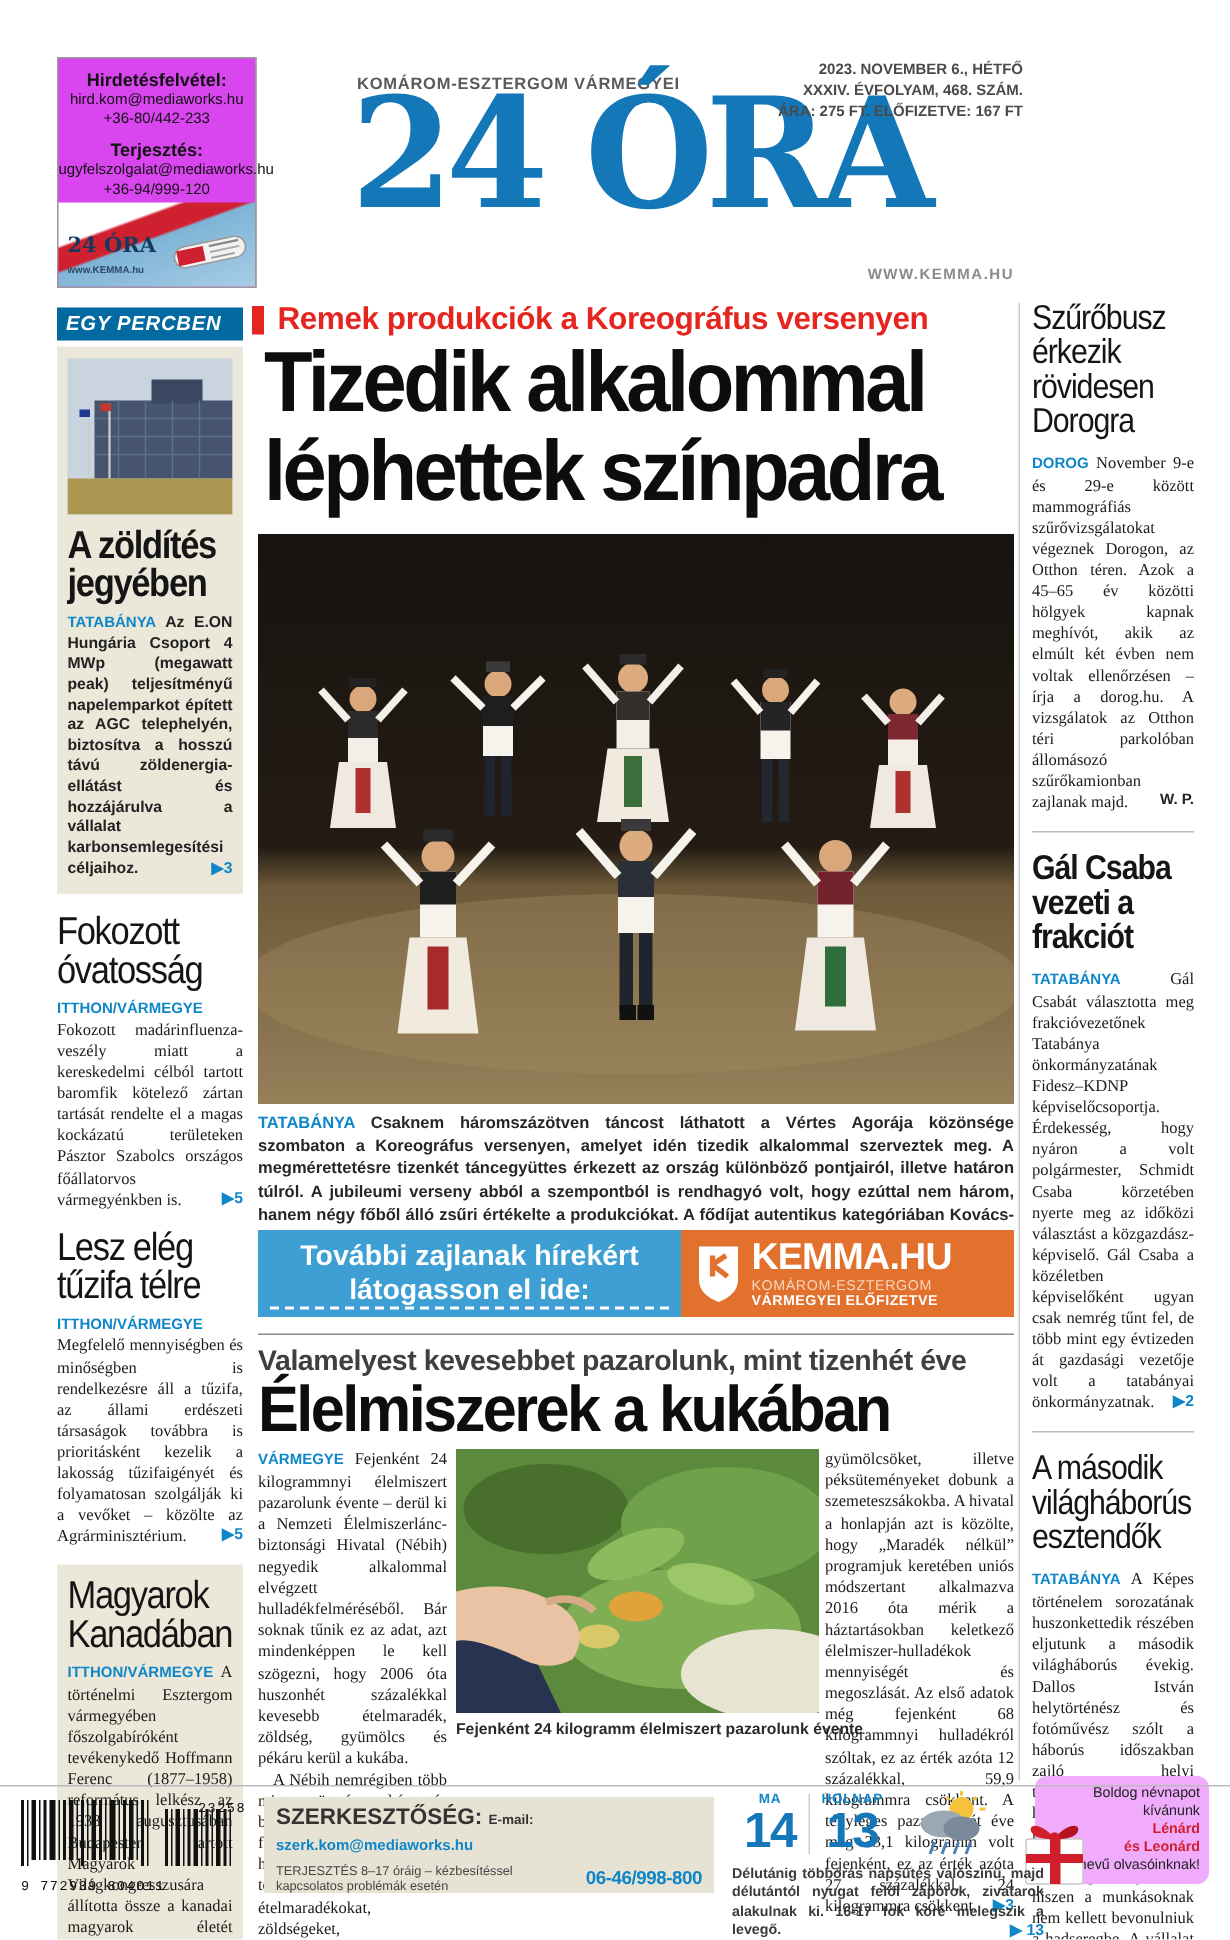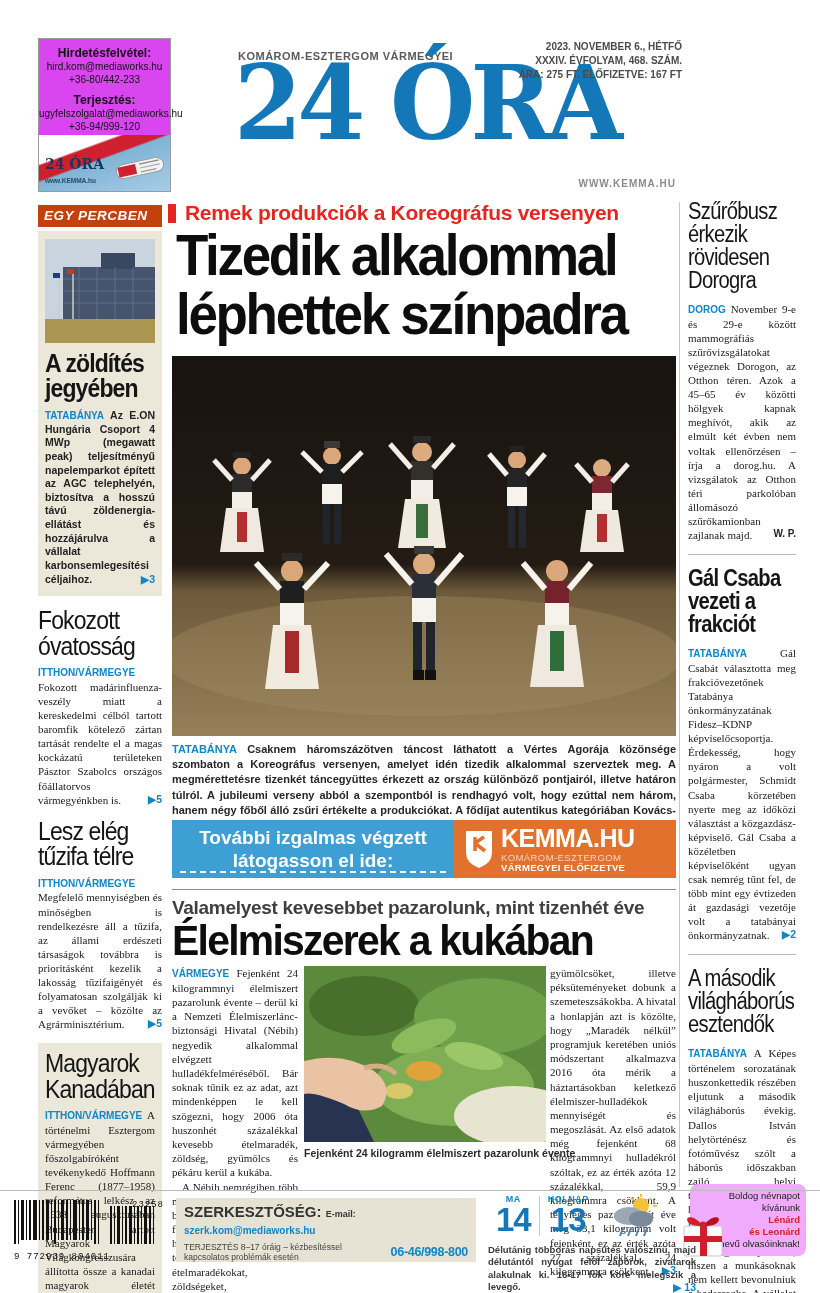--- a/index.html
+++ b/index.html
@@ -23,21 +23,21 @@
         font-weight:bold;color:#8a8a8a;letter-spacing:1px;}
   .dateline{position:absolute;left:430px;top:40px;width:252px;text-align:right;font-size:10px;
         font-weight:bold;color:#4a4a4a;line-height:1.4;}
   .promo{position:absolute;left:692px;top:38px;width:104px;height:152px;border-radius:4px;
         background:radial-gradient(circle at 50% 35%,#1d4a55 0%,#0d2630 75%);color:#fff;text-align:center;}
   .promo .p1{font-weight:bold;font-size:15px;line-height:1.1;padding-top:12px;}
   .promo .ph{font-weight:bold;font-size:15.5px;margin-top:10px;letter-spacing:-.5px;}
   .promo svg{margin-top:8px;}
   
   .leftcol{position:absolute;left:38px;top:205px;width:124px;}
-  .secbar{background:#c2410c;color:#fff;font-weight:bold;font-style:italic;font-size:13.5px;
+  .secbar{background:#0369a1;color:#fff;font-weight:bold;font-style:italic;font-size:13.5px;
         padding:3px 6px 4px;letter-spacing:.5px;}
   .beige{background:#ebe7d9;padding:8px 7px 10px;}
   .lhead{font-size:26px;line-height:.98;letter-spacing:-1px;color:#151515;font-weight:400;
         width:140px;transform:scaleX(.885);transform-origin:left top;}
   .lhead.b{font-weight:bold;}
   .serifbody{font-family:"Liberation Serif",serif;font-size:11px;line-height:1.28;text-align:justify;color:#1a1a1a;}
   .sansbody{font-size:10.5px;line-height:1.3;text-align:justify;color:#1a1a1a;font-weight:bold;color:#222;}
   .tag{color:#0e86c8;font-weight:bold;font-family:"Liberation Sans",sans-serif;font-size:10px;}
   .pref{color:#0e86c8;font-weight:bold;font-family:"Liberation Sans",sans-serif;font-size:10.5px;float:right;}
   .auth{font-weight:bold;font-family:"Liberation Sans",sans-serif;font-size:10px;color:#222;float:right;}
@@ -314,21 +314,21 @@
 
   <div class="caption">
     <span class="tag">TATABÁNYA</span>
     <span>Csaknem háromszázötven táncost láthatott a Vértes Agorája közönsége szombaton a Koreográfus versenyen, amelyet idén tizedik alkalommal szerveztek meg. A megmérettetésre tizenkét táncegyüttes érkezett az ország különböző pontjairól, illetve határon túlról. A jubileumi verseny abból a szempontból is rendhagyó volt, hogy ezúttal nem három, hanem négy főből álló zsűri értékelte a produkciókat. A fődíjat autentikus kategóriában Kovács-Jelinek Emese és Kovács József Ne sápadj! című koreográfiája érdemelte ki, a Nógrád Táncegyüttes előadásában. A további díjazottak a Kemma.hu-n olvashatók.</span>
     <span class="pref" style="font-size:11px;">▶2</span>
     <div class="clr"></div>
   </div>
 
   <div class="banner">
     <div class="ban-blue">
-      <span>További izgalmas végzett</span><br>
+      <span>További zajlanak hírekért</span><br>
       <span>látogasson el ide:</span>
       <div class="ban-dash"></div>
     </div>
     <div class="ban-or">
       <svg width="30" height="40" viewBox="0 0 30 40">
         <path d="M2 2 H28 V24 Q28 34 15 39 Q2 34 2 24 Z" fill="#fff"></path>
         <path d="M11 8 V22 M11 14 L20 8 M12 15 L21 22" stroke="#e2712e" stroke-width="3.5" fill="none"></path>
       </svg>
       <div class="txt">
         <div class="ban-brand">KEMMA.HU</div>

